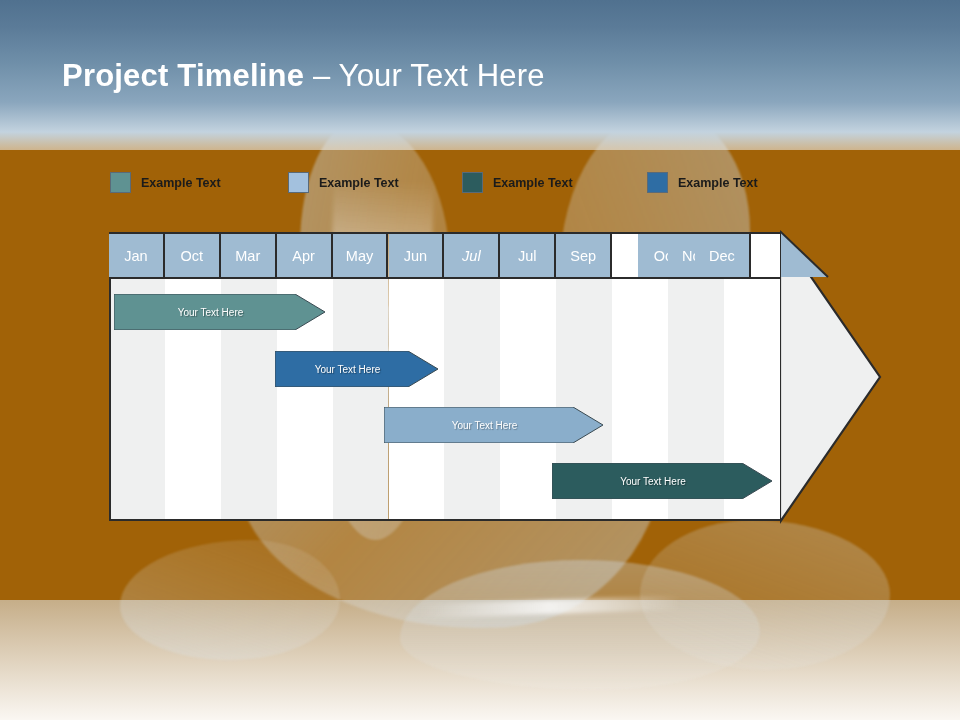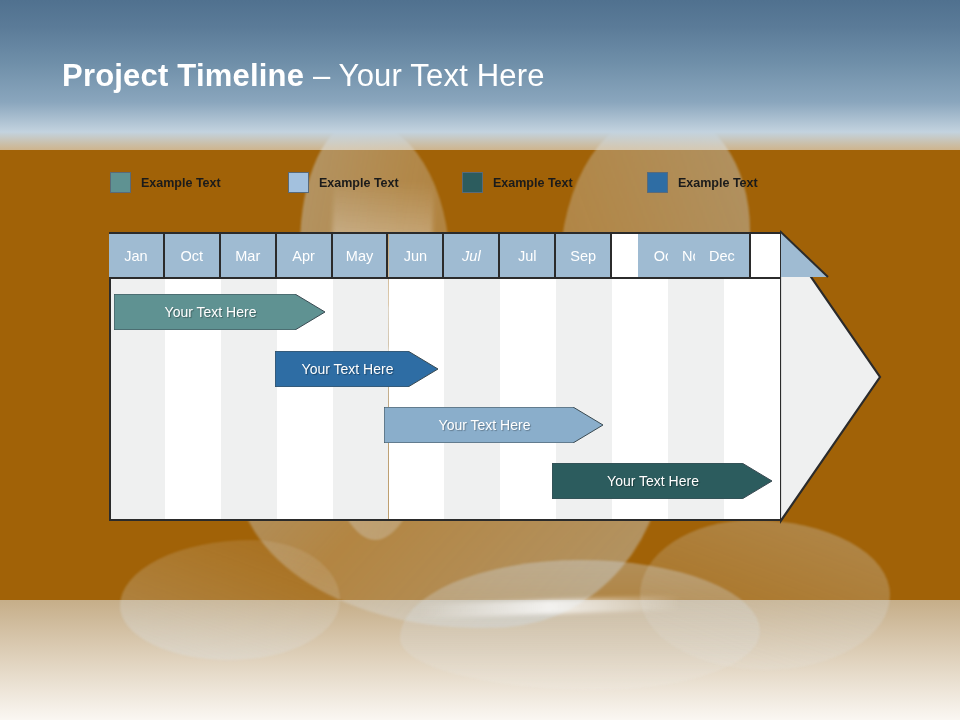--- a/index.html
+++ b/index.html
@@ -206,21 +206,21 @@
     width: 100%;
     height: 100%;
   }
   .bar-label {
     position: relative;
     z-index: 2;
     width: 100%;
     text-align: center;
     padding-right: 18px;
     box-sizing: border-box;
-    font-size: 14px;
+    font-size: 10px;
     white-space: nowrap;
   }
   .bar-label.on-dark  { color: #ffffff; text-shadow: 1px 1px 1px rgba(0,0,0,0.35); }
   .bar-label.on-light { color: #ffffff; text-shadow: 1px 1px 1px rgba(0,0,0,0.30); }
 </style>
 </head>
 <body>
 
 <div id="slide">
 

